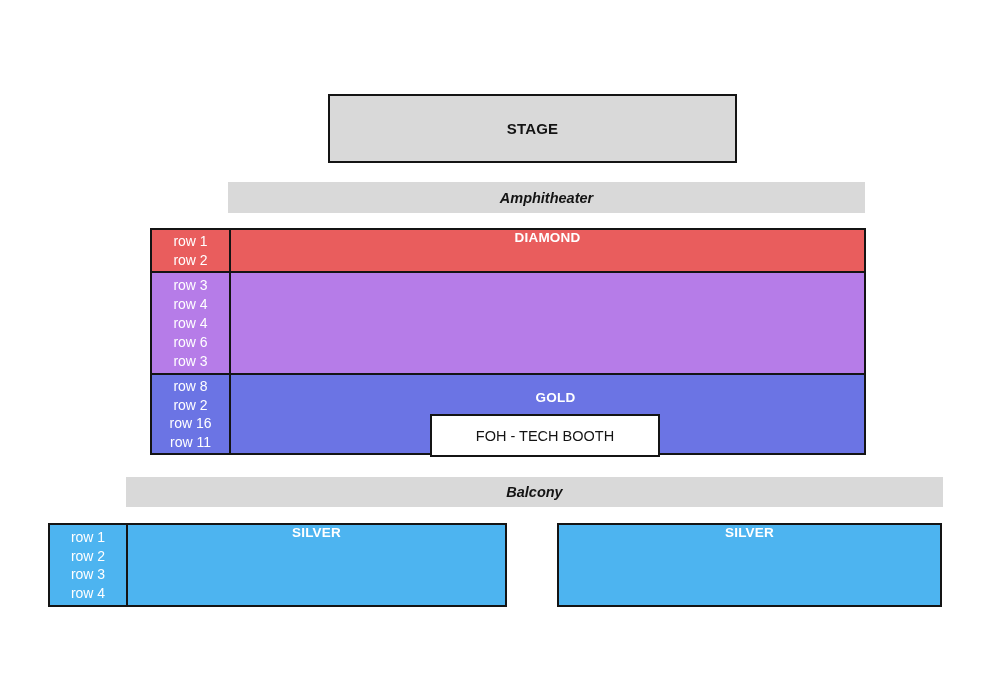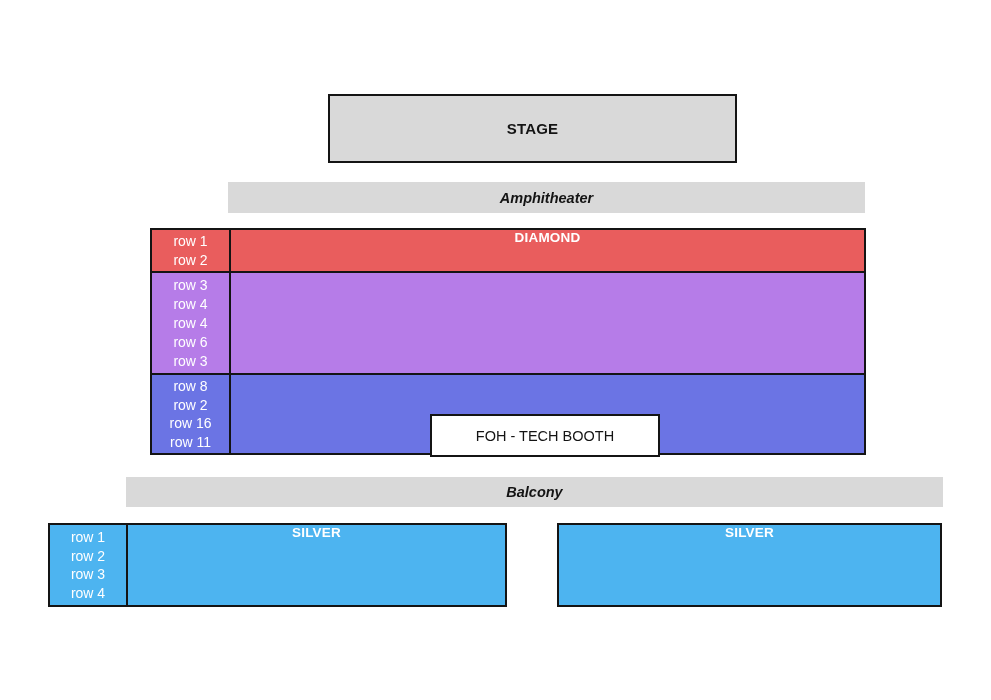--- a/index.html
+++ b/index.html
@@ -108,20 +108,23 @@
       </div>
     </div>
 
     <div class="section sec-gold" style="background-color: rgb(107, 116, 228);">
       <div class="row-col">
         <div>row 8</div>
         <div>row 2</div>
         <div>row 16</div>
         <div>row 11</div>
       </div>
+      <div class="sec-main">
+        <span>GOLD</span>
+      </div>
     </div>
 
   </div>
 
   <div class="abs tier-bar balc-bar" style="background-color: rgb(217, 217, 217);">
     <span>Balcony</span>
   </div>
 
   <div class="abs booth">
     <span>FOH - TECH BOOTH</span>

